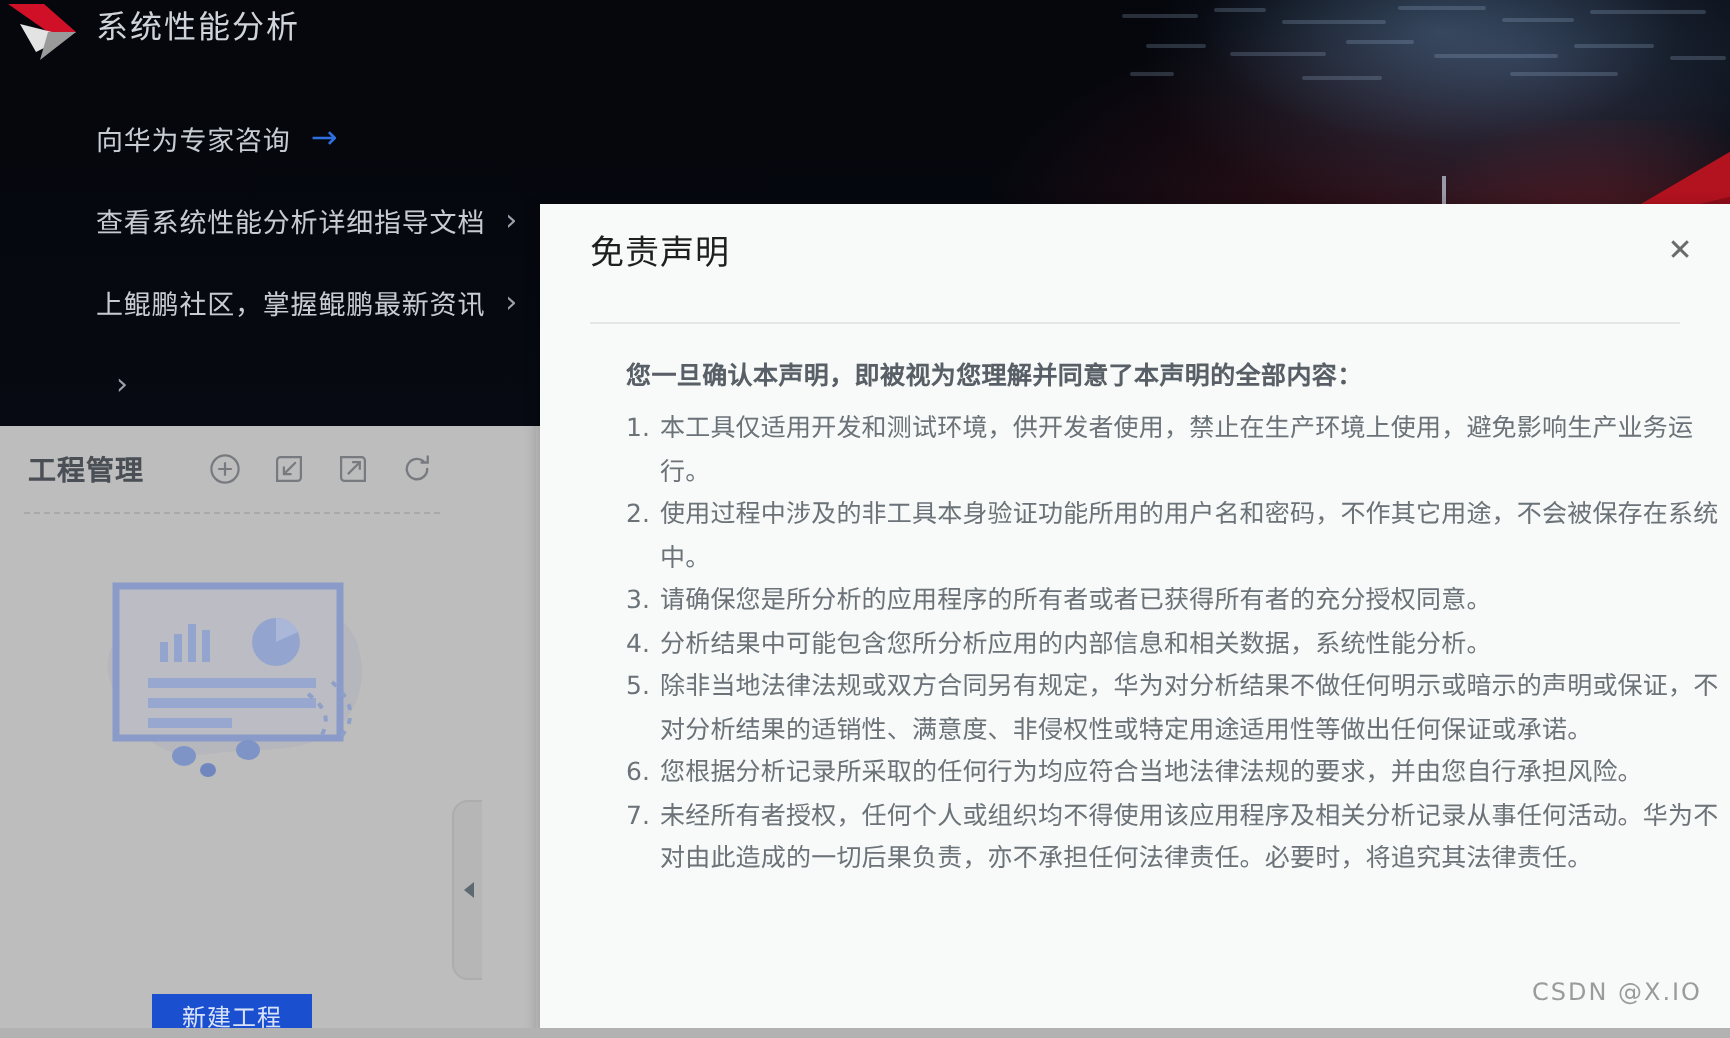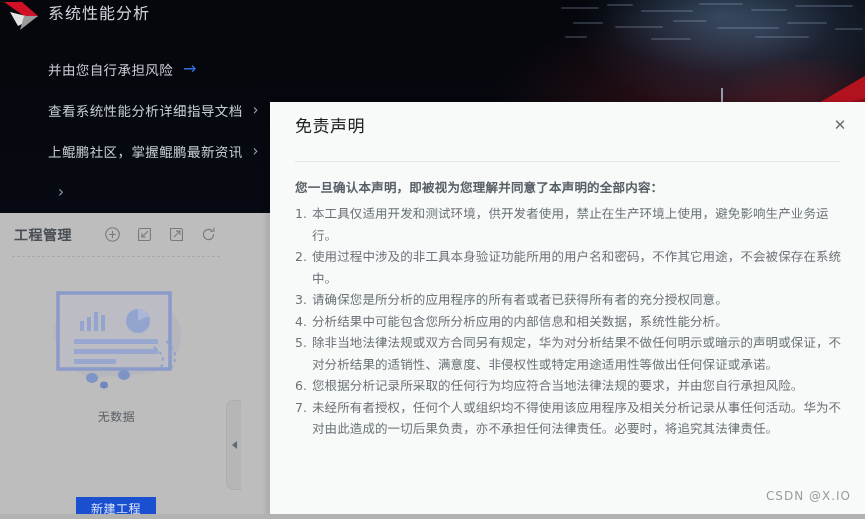--- a/index.html
+++ b/index.html
@@ -252,21 +252,21 @@
     user-select: none;
   }
   .modal-rule {
     position: absolute;
     left: 25px; top: 59px;
     width: 545px;
     border-top: 1px solid #e2e6e4;
   }
   .modal-body {
     position: absolute;
-    left: 25px; top: 75px;
+    left: 43px; top: 75px;
     width: 548px;
   }
   .intro {
     font-size: 12.5px;
     color: #585f66;
     font-weight: 700;
     letter-spacing: .2px;
     line-height: 22px;
     margin-bottom: 4px;
   }
@@ -337,21 +337,21 @@
     <svg class="logo" viewBox="0 0 42 34">
       <polygon points="2,2 20,2 36,16 22,16" fill="#d01027"></polygon>
       <polygon points="8,12 24,16 36,16 16,26" fill="#e3e3e3"></polygon>
       <polygon points="22,16 36,16 18,30" fill="#9a9a9a"></polygon>
     </svg>
 
     <div class="app-title">系统性能分析</div>
 
     <div class="hero-links">
       <div class="hero-link">
-        <span class="hl-text">并由您自行承担风险</span>
+        <span class="hl-text">向华为专家咨询</span>
         <span class="hl-arrow blue">→</span>
       </div>
       <div class="hero-link">
         <span class="hl-text">查看系统性能分析详细指导文档</span>
         <span class="hl-arrow">›</span>
       </div>
       <div class="hero-link">
         <span class="hl-text">上鲲鹏社区，掌握鲲鹏最新资讯</span>
         <span class="hl-arrow">›</span>
       </div>
@@ -410,21 +410,20 @@
             <rect x="42" y="60" width="84" height="5" fill="#97a7cf"></rect>
             <rect x="42" y="70" width="84" height="5" fill="#97a7cf"></rect>
             <rect x="42" y="80" width="42" height="5" fill="#97a7cf"></rect>
             <path d="M122 68 q14 10 6 22" fill="none" stroke="#8fa0c8" stroke-width="2" stroke-dasharray="3 4"></path>
             <path d="M134 62 q16 14 4 28" fill="none" stroke="#8fa0c8" stroke-width="2" stroke-dasharray="3 4"></path>
             <ellipse cx="60" cy="99" rx="6" ry="5" fill="#7e93c6"></ellipse>
             <ellipse cx="92" cy="96" rx="6" ry="5" fill="#7e93c6"></ellipse>
             <ellipse cx="72" cy="106" rx="4" ry="3.5" fill="#6f86bf"></ellipse>
           </svg>
         </div>
-        <div class="empty-text">无数据</div>
       </div>
 
       <button class="new-proj-btn">新建工程</button>
     </div>
   </div>
 
   <div class="collapse-handle">
     <span class="tri"></span>
   </div>
 

